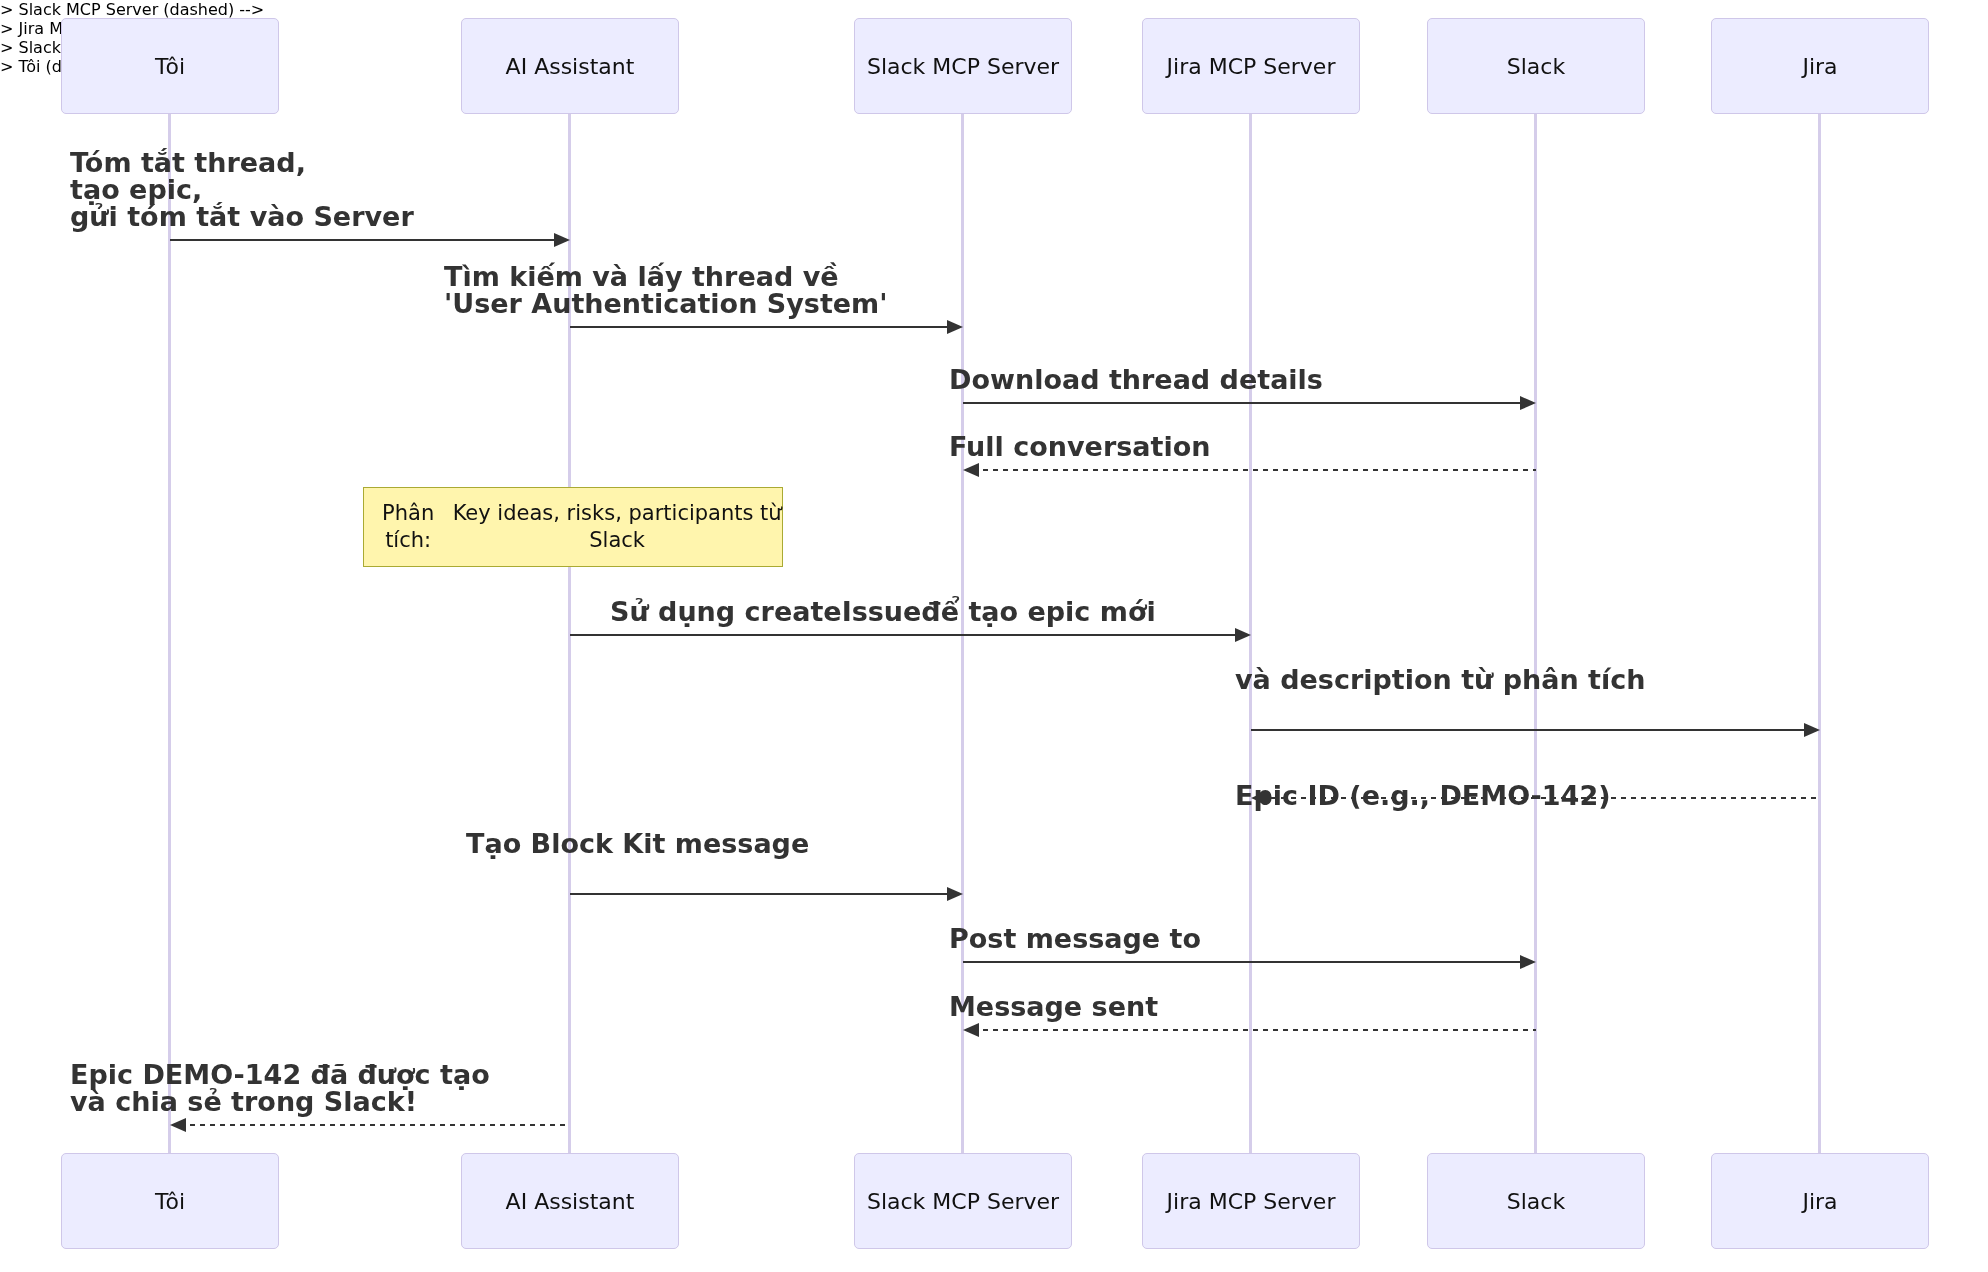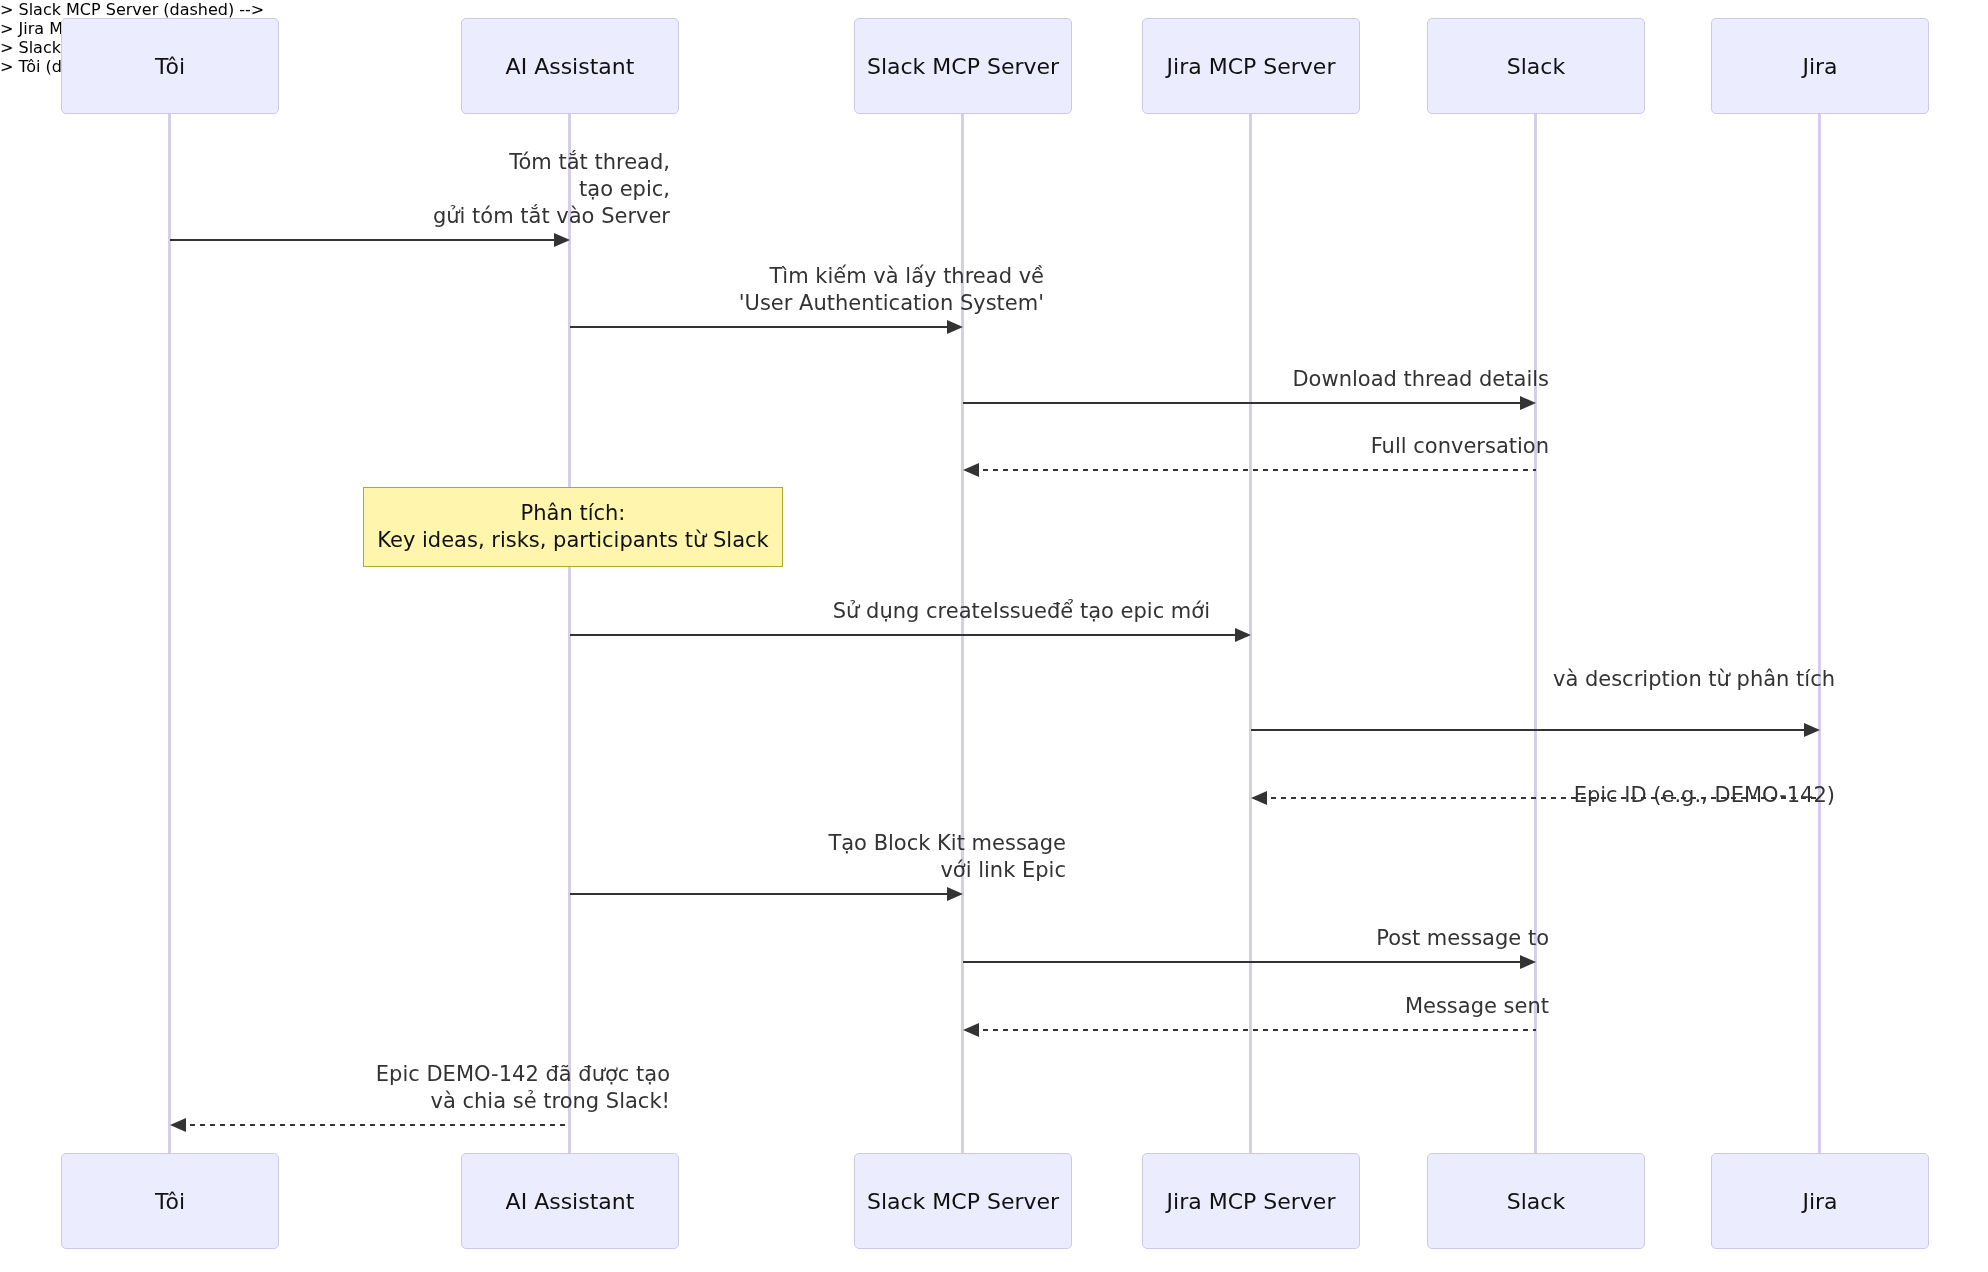--- a/index.html
+++ b/index.html
@@ -39,24 +39,25 @@
     box-sizing: border-box;
     display: flex;
     align-items: center;
     justify-content: center;
     font-size: 22px;
     color: var(--actor_text);
   }
   .msg-label {
     position: absolute;
     width: 600px;
-    text-align: right;
-    font-size: 21px;
+    text-align: left;
+    font-size: 27px;
     line-height: 27px;
     color: var(--text);
+    font-weight: bold;
   }
   .msg-label span { display: block; }
   .line {
     position: absolute;
     height: 2px;
   }
   .line.solid { background: var(--arrow); }
   .line.dashed {
     background: repeating-linear-gradient(90deg, var(--arrow) 0 5px, transparent 5px 10px);
   }
@@ -68,21 +69,21 @@
     border-bottom: 7px solid transparent;
   }
   .head.right { border-left: 16px solid var(--arrow); }
   .head.left  { border-right: 16px solid var(--arrow); }
   .note {
     position: absolute;
     background: var(--note_fill);
     border: 1px solid var(--note_border);
     box-sizing: border-box;
     display: flex;
-    flex-direction: column;
+    flex-direction: row;
     align-items: center;
     justify-content: center;
     text-align: center;
     font-size: 21px;
     line-height: 27px;
     color: var(--actor_text);
   }
   .note span { display: block; }
 </style>
 </head>
@@ -183,21 +184,20 @@
       <span>Epic ID (e.g., DEMO-142)</span>
     </div>
     <div class="line dashed" style="left:1261px;top:797px;width:559px"></div>
     <div class="head left" style="left:1251px;top:791px"></div>
   </div>
 
   
   <div>
     <div class="msg-label" style="left:466px;top:830px">
       <span>Tạo Block Kit message</span>
-      <span>với link Epic</span>
     </div>
     <div class="line solid" style="left:570px;top:893px;width:383px"></div>
     <div class="head right" style="left:947px;top:887px"></div>
   </div>
 
   
   <div>
     <div class="msg-label" style="left:949px;top:925px">
       <span>Post message to</span>
     </div>

